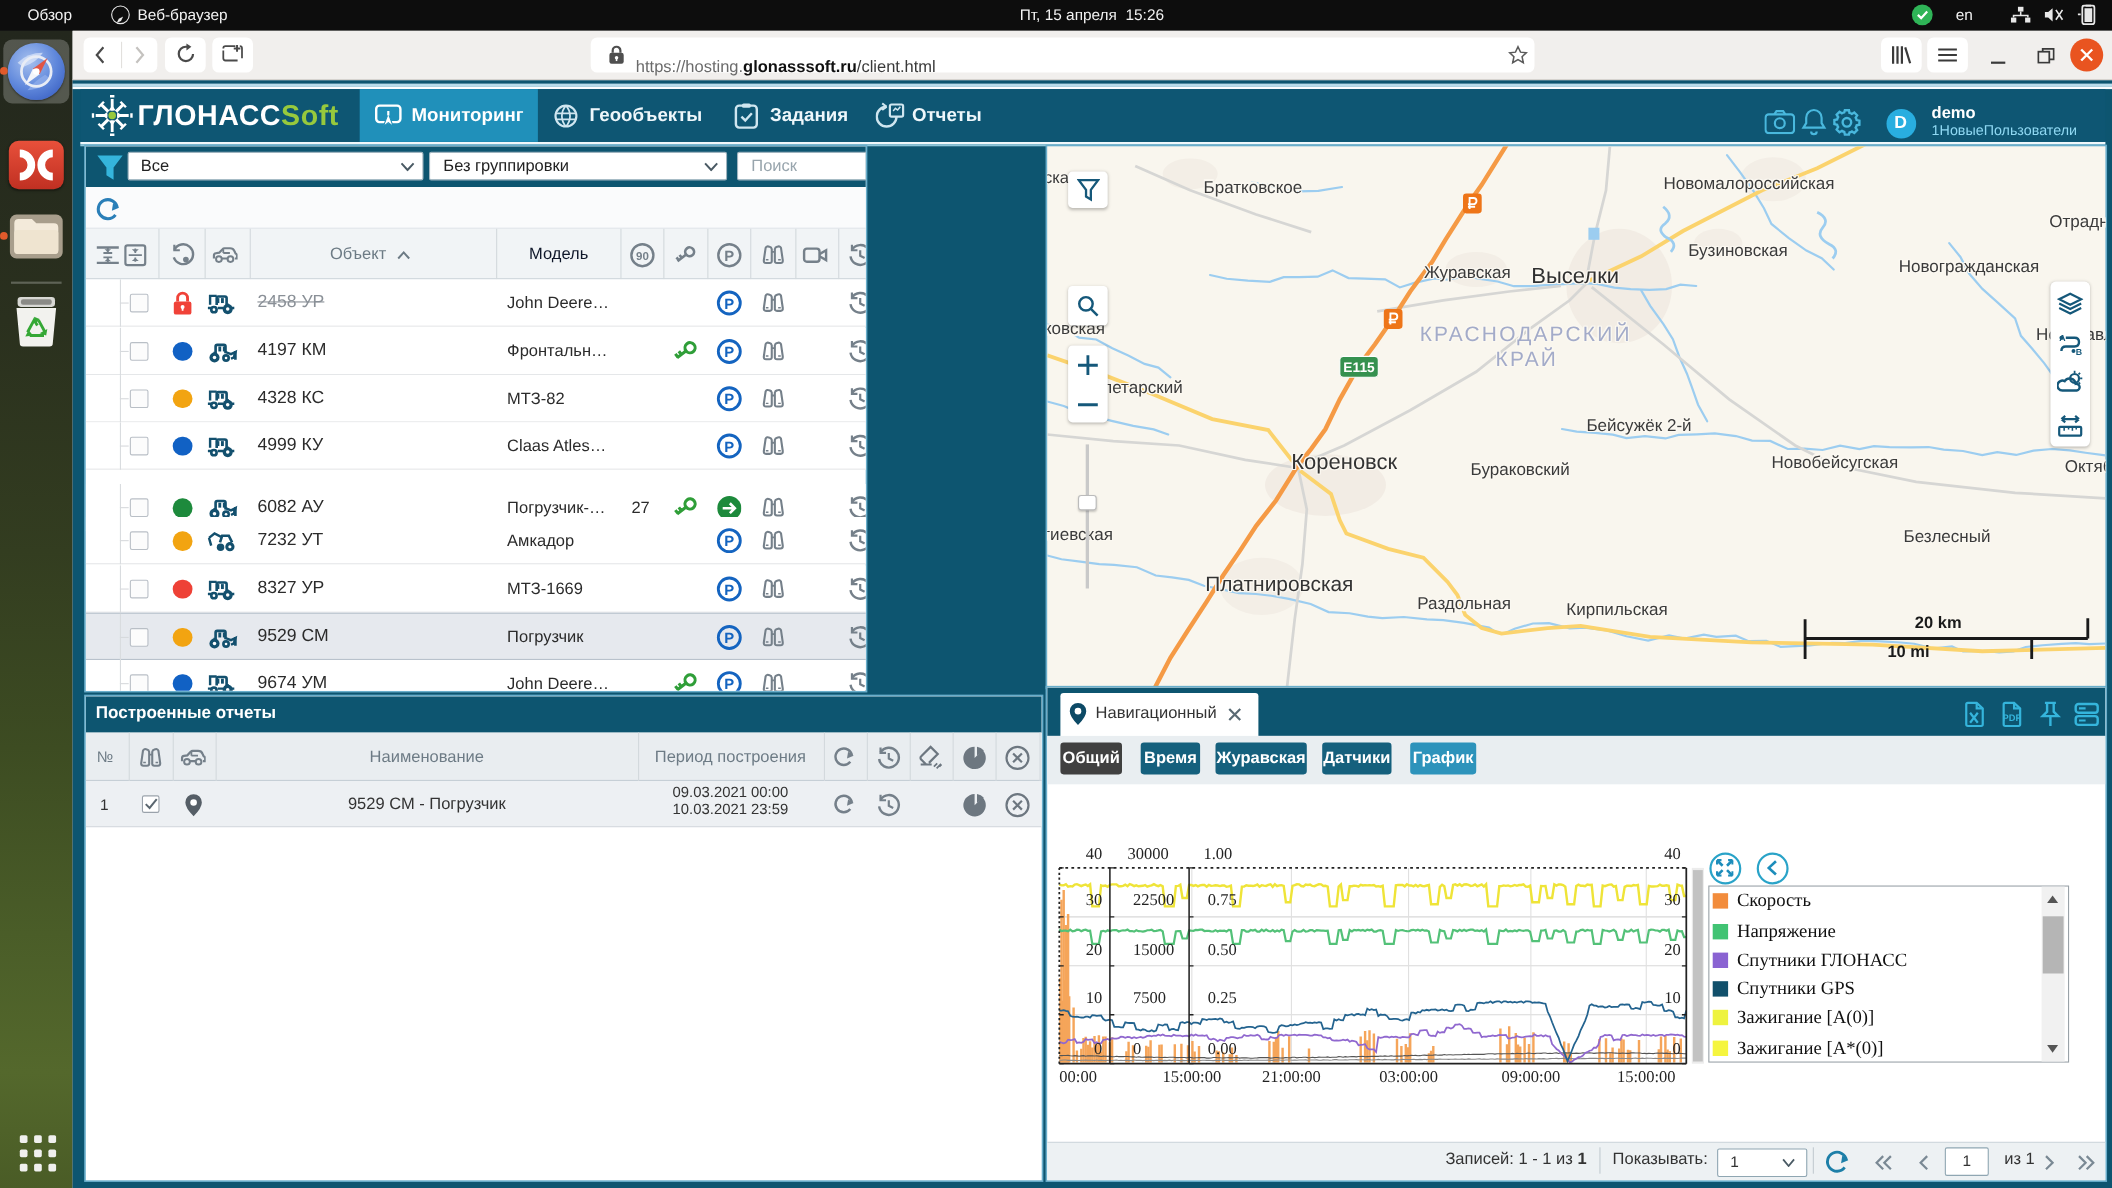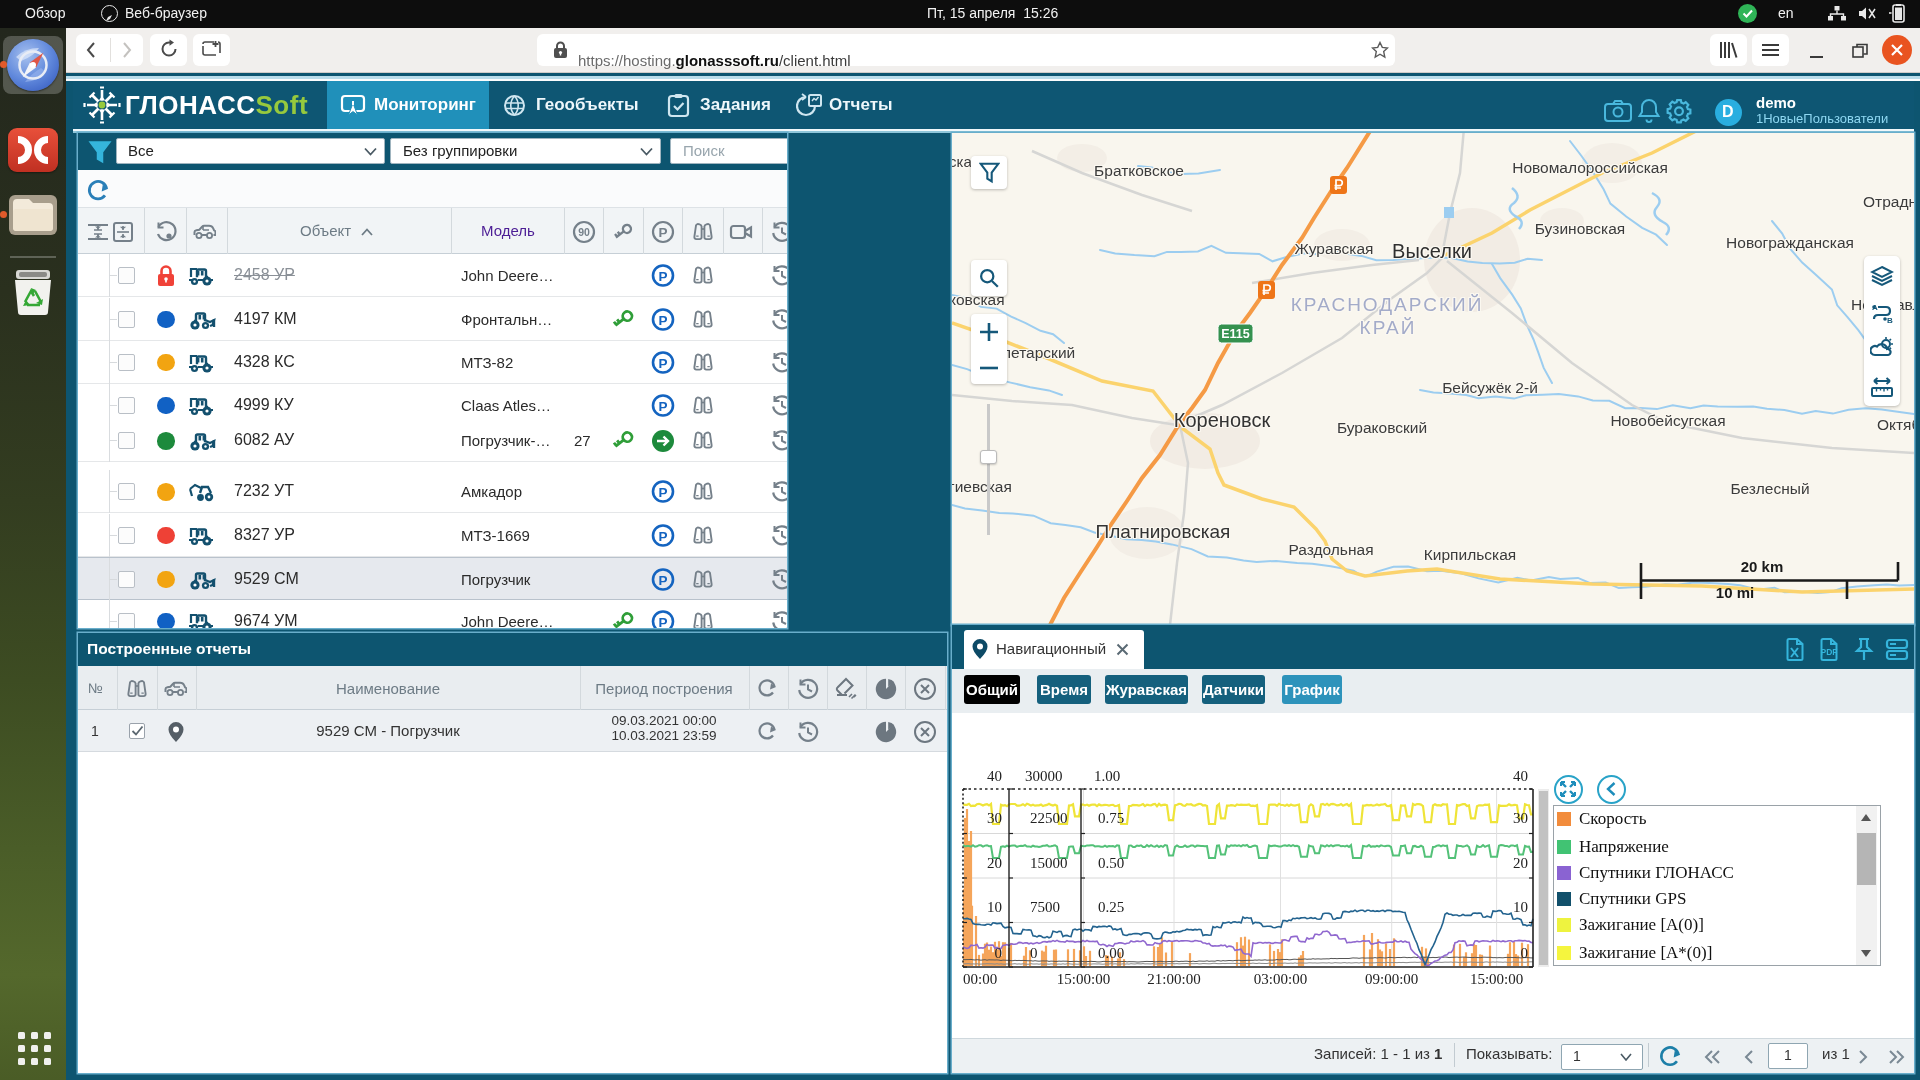--- a/index.html
+++ b/index.html
@@ -457,21 +457,21 @@
       <svg class="hic" style="left:76px;" width="24" height="24" viewBox="0 0 24 24">
           <use href="#carr"></use>
         </svg>
       <svg class="hic" style="left:114px;" width="24" height="24" viewBox="0 0 24 24">
           <use href="#car"></use>
         </svg>
       <div class="txt" style="left:222px;top:89px;font-size:15px;color:#6d7b85;">Объект</div>
       <svg class="abs" style="left:283px;top:95px;" width="12" height="8" viewBox="0 0 12 8">
           <path d="M1 7 L6 1.5 L11 7" stroke="#6d7b85" stroke-width="1.8" fill="none"></path>
         </svg>
-      <div class="txt" style="left:403px;top:89px;font-size:15px;color:#4c1d95;">Модель</div>
+      <div class="txt" style="left:403px;top:89px;font-size:15px;color:#0f172a;">Модель</div>
       <svg class="hic" style="left:494px;" width="24" height="24" viewBox="0 0 24 24">
           <use href="#n90"></use>
         </svg>
       <svg class="hic" style="left:533px;" width="24" height="24" viewBox="0 0 24 24">
           <g transform="rotate(142 12 12)">
             <circle cx="7" cy="12" r="4" fill="none" stroke="#75808a" stroke-width="2.4"></circle>
             <path d="M11 12 H21 M16 12 v3.4 M19.5 12 v3.4" stroke="#75808a" stroke-width="2.4"></path>
           </g>
         </svg>
       <svg class="hic" style="left:572.6px;" width="24" height="24" viewBox="0 0 24 24">
@@ -611,21 +611,21 @@
           <svg class="abs" style="left:731.6px;top:9px;" width="24" height="25" viewBox="0 0 24 24">
             <use href="#routeS"></use>
           </svg>
           <svg class="abs" style="left:771px;top:9px;" width="24" height="25" viewBox="0 0 24 24">
             <use href="#dbox"></use>
           </svg>
           <svg class="abs" style="left:811px;top:10.6px;" width="22" height="22" viewBox="0 0 22 22">
             <use href="#gcheck"></use>
           </svg>
         </div>
-<div class="row" style="top:286px;padding-left:36px;">
+<div class="row" style="top:307px;padding-left:36px;">
           <div class="tree"></div>
           <div class="tree2"></div>
           <div class="ck"></div>
           <div class="dot" style="background:#1d8a3c;"></div>
           <svg class="abs" style="left:110px;top:9px;" width="29" height="25" viewBox="0 0 29 25">
             <use href="#trB"></use>
           </svg>
           <div class="nm" style="">6082 АУ</div>
           <div class="md">Погрузчик-…</div>
           <div class="txt" style="left:496px;top:13px;font-size:15px;color:#2b2b2b;">27</div>
@@ -973,21 +973,21 @@
         </svg>
       <svg class="abs" style="left:901px;top:12px;" width="22" height="25" viewBox="0 0 22 25">
           <path d="M6 2 H16 M8 2 V10 L4 14 H18 L14 10 V2 M11 14 V23" stroke="#35b5dc" stroke-width="2.2" fill="none"></path>
         </svg>
       <svg class="abs" style="left:933px;top:13px;" width="24" height="23" viewBox="0 0 24 23">
           <rect x="2" y="2" width="20" height="8" rx="2.5" fill="none" stroke="#35b5dc" stroke-width="2.2"></rect>
           <rect x="2" y="13" width="20" height="8" rx="2.5" fill="none" stroke="#35b5dc" stroke-width="2.2"></rect>
           <path d="M5 6 h6 M5 17 h6" stroke="#35b5dc" stroke-width="2"></path>
         </svg>
       <div class="abs" style="left:0;top:44px;width:962px;height:44px;background:#e9eef1;"></div>
-      <div class="abs" style="left:12px;top:50px;width:56px;height:29px;background:#000000;border-radius:3px;color:#fff;font-size:15px;font-weight:700;text-align:center;line-height:29px;">Общий</div>
+      <div class="abs" style="left:12px;top:50px;width:56px;height:29px;background:#404040;border-radius:3px;color:#fff;font-size:15px;font-weight:700;text-align:center;line-height:29px;">Общий</div>
       <div class="abs" style="left:85px;top:50px;width:54px;height:29px;background:#15607d;border-radius:3px;color:#fff;font-size:15px;font-weight:700;text-align:center;line-height:29px;">Время</div>
       <div class="abs" style="left:153px;top:50px;width:83px;height:29px;background:#15607d;border-radius:3px;color:#fff;font-size:15px;font-weight:700;text-align:center;line-height:29px;">Журавская</div>
       <div class="abs" style="left:250px;top:50px;width:63px;height:29px;background:#15607d;border-radius:3px;color:#fff;font-size:15px;font-weight:700;text-align:center;line-height:29px;">Датчики</div>
       <div class="abs" style="left:330px;top:50px;width:60px;height:29px;background:#2d93bb;border-radius:3px;color:#fff;font-size:15px;font-weight:700;text-align:center;line-height:29px;">График</div>
       <svg class="abs" style="left:0;top:88px;" width="962" height="330" viewBox="0 0 962 330">
 <path d="M11 120.5 H581" stroke="#d8d8d8" stroke-width="1"></path>
 <path d="M11 165 H581" stroke="#d8d8d8" stroke-width="1"></path>
 <path d="M11 209.5 H581" stroke="#d8d8d8" stroke-width="1"></path>
 <path d="M131.5 76 V254" stroke="#e0e0e0" stroke-width="1"></path>
 <path d="M222 76 V254" stroke="#e0e0e0" stroke-width="1"></path>

